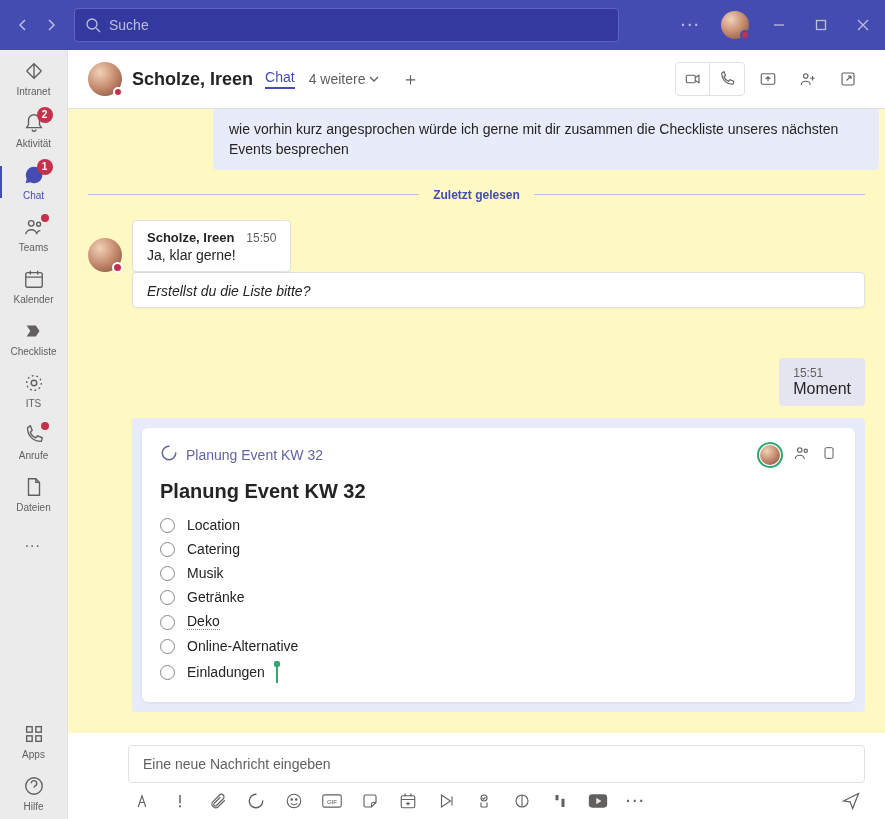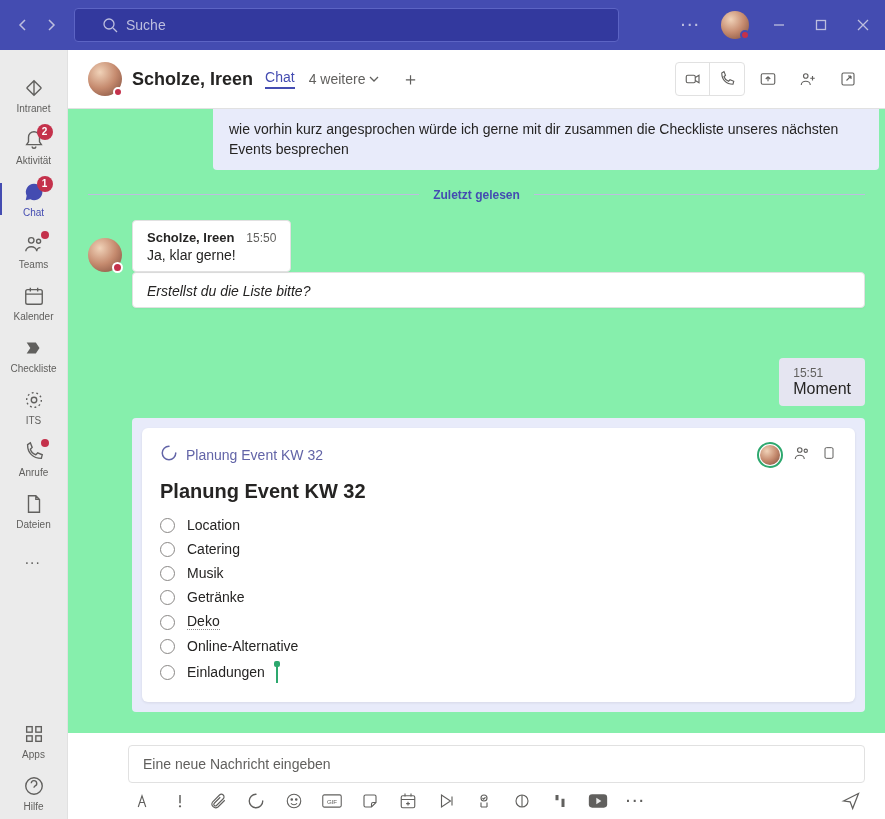--- a/index.html
+++ b/index.html
@@ -1,29 +1,29 @@
 <!DOCTYPE html>
 <html><head>
 <meta charset="utf-8">
 <style>
 * { box-sizing: border-box; margin: 0; padding: 0; }
 body { font-family: "Segoe UI", -apple-system, sans-serif; font-size: 14px; color: #252423; background: #fff; width: 885px; height: 819px; overflow: hidden; }
 .titlebar { background: #444cb1; height: 50px; display: flex; align-items: center; padding: 0 10px; }
 .nav-arrows { display: flex; gap: 2px; margin-right: 10px; }
 .nav-arrow { width: 26px; height: 26px; display: flex; align-items: center; justify-content: center; color: #bdbedf; cursor: pointer; }
-.searchbox { flex: 0 0 545px; height: 34px; background: #33399e; border: 1px solid #5c64c4; border-radius: 4px; display: flex; align-items: center; padding: 0 27px; color: #bdbedf; }
+.searchbox { flex: 0 0 545px; height: 34px; background: #33399e; border: 1px solid #5c64c4; border-radius: 4px; display: flex; align-items: center; padding: 0 10px; color: #bdbedf; }
 .searchbox svg { margin-right: 8px; }
 .searchbox input { background: transparent; border: none; outline: none; color: #bdbedf; font-size: 14px; flex: 1; }
 .searchbox input::placeholder { color: #bdbedf; }
 .title-right { margin-left: auto; display: flex; align-items: center; gap: 18px; }
 .title-icon { color: #bdbedf; cursor: pointer; display:flex; align-items:center; justify-content:center; width:24px; height:24px;}
 .avatar { width: 28px; height: 28px; border-radius: 50%; background: radial-gradient(circle at 35% 30%, #f0d2b8 0%, #c58a6e 50%, #7a4a3a 100%); position: relative; }
 .presence { position: absolute; bottom: -1px; right: -1px; width: 10px; height: 10px; border-radius: 50%; background: #c4314b; border: 2px solid #444cb1; }
 .main { display: flex; height: 769px; }
-.sidebar { width: 68px; background: #ebebeb; border-right: 1px solid #e1e1e1; display: flex; flex-direction: column; align-items: center; padding-top: 19px; }
+.sidebar { width: 68px; background: #ebebeb; border-right: 1px solid #e1e1e1; display: flex; flex-direction: column; align-items: center; padding-top: 2px; }
 .side-item { width: 68px; height: 52px; display: flex; flex-direction: column; align-items: center; justify-content: center; gap: 2px; cursor: pointer; color: #61605e; font-size: 10px; position: relative; }
 .side-item.active { color: #444cb1; }
 .side-item.active::before { content: ""; position: absolute; left: 0; top: 10px; bottom: 10px; width: 2px; background: #444cb1; }
 .side-icon { position: relative; }
 .badge { position: absolute; top: -5px; right: -8px; background: #c4314b; color: #fff; font-size: 10px; font-weight: 600; border-radius: 8px; min-width: 16px; height: 16px; display: flex; align-items: center; justify-content: center; padding: 0 3px; }
 .dot-badge { position: absolute; top: -2px; right: -4px; width: 8px; height: 8px; background: #c4314b; border-radius: 50%; }
 .side-spacer { flex: 1; }
 .content { flex: 1; display: flex; flex-direction: column; }
 .chat-header { height: 59px; border-bottom: 1px solid #e1e1e1; display: flex; align-items: center; padding: 0 20px; }
 .chat-avatar { position: relative; margin-right: 10px; }
@@ -31,21 +31,21 @@
 .chat-title { font-size: 18px; font-weight: 700; color: #252423; }
 .chat-tabs { display: flex; align-items: center; margin-left: 12px; gap: 14px; font-size: 14px; color: #61605e; }
 .tab { cursor: pointer; padding-bottom: 2px; }
 .tab.active { color: #444cb1; border-bottom: 2px solid #444cb1; }
 .more-count { display: flex; align-items: center; gap: 4px; cursor: pointer; }
 .plus-tab { cursor: pointer; font-size: 18px; color: #61605e; margin-left: 8px; }
 .header-right { margin-left: auto; display: flex; align-items: center; gap: 6px; }
 .call-group { display: flex; border: 1px solid #e1e1e1; border-radius: 4px; }
 .hdr-btn { width: 34px; height: 32px; display: flex; align-items: center; justify-content: center; color: #61605e; cursor: pointer; }
 .call-group .hdr-btn:first-child { border-right: 1px solid #e1e1e1; }
-.chat-body { flex: 1; overflow-y: auto; padding: 0 20px 12px 20px; background: #86efac; }
+.chat-body { flex: 1; overflow-y: auto; padding: 0 20px 12px 20px; background: #fef9c3; }
 .prev-msg { background: #e8ebfa00; margin: 0 -20px; }
 .prev-bubble { background: #e8ebfa; margin-left: 145px; margin-right: 6px; padding: 10px 16px; font-size: 14px; color: #252423; line-height: 1.45; border-bottom-left-radius:4px; border-bottom-right-radius:4px;}
 .divider-row { display: flex; align-items: center; margin: 18px 0; }
 .divider-line { flex: 1; height: 1px; background: #bdbddf; }
 .divider-text { padding: 0 14px; color: #444cb1; font-size: 12px; font-weight: 600; }
 .msg-row { display: flex; margin-top: 10px; align-items: flex-end; }
 .msg-av { position: relative; width: 34px; height: 34px; margin-right: 10px; margin-top: 2px;}
 .msg-av .avatar { width: 34px; height: 34px; }
 .msg-av .presence { border-color: #fff; width:11px; height:11px;}
 .bubble { background: #fff; border: 1px solid #e1e1e1; border-radius: 4px; padding: 8px 14px; box-shadow: 0 1px 2px rgba(0,0,0,0.04); }

